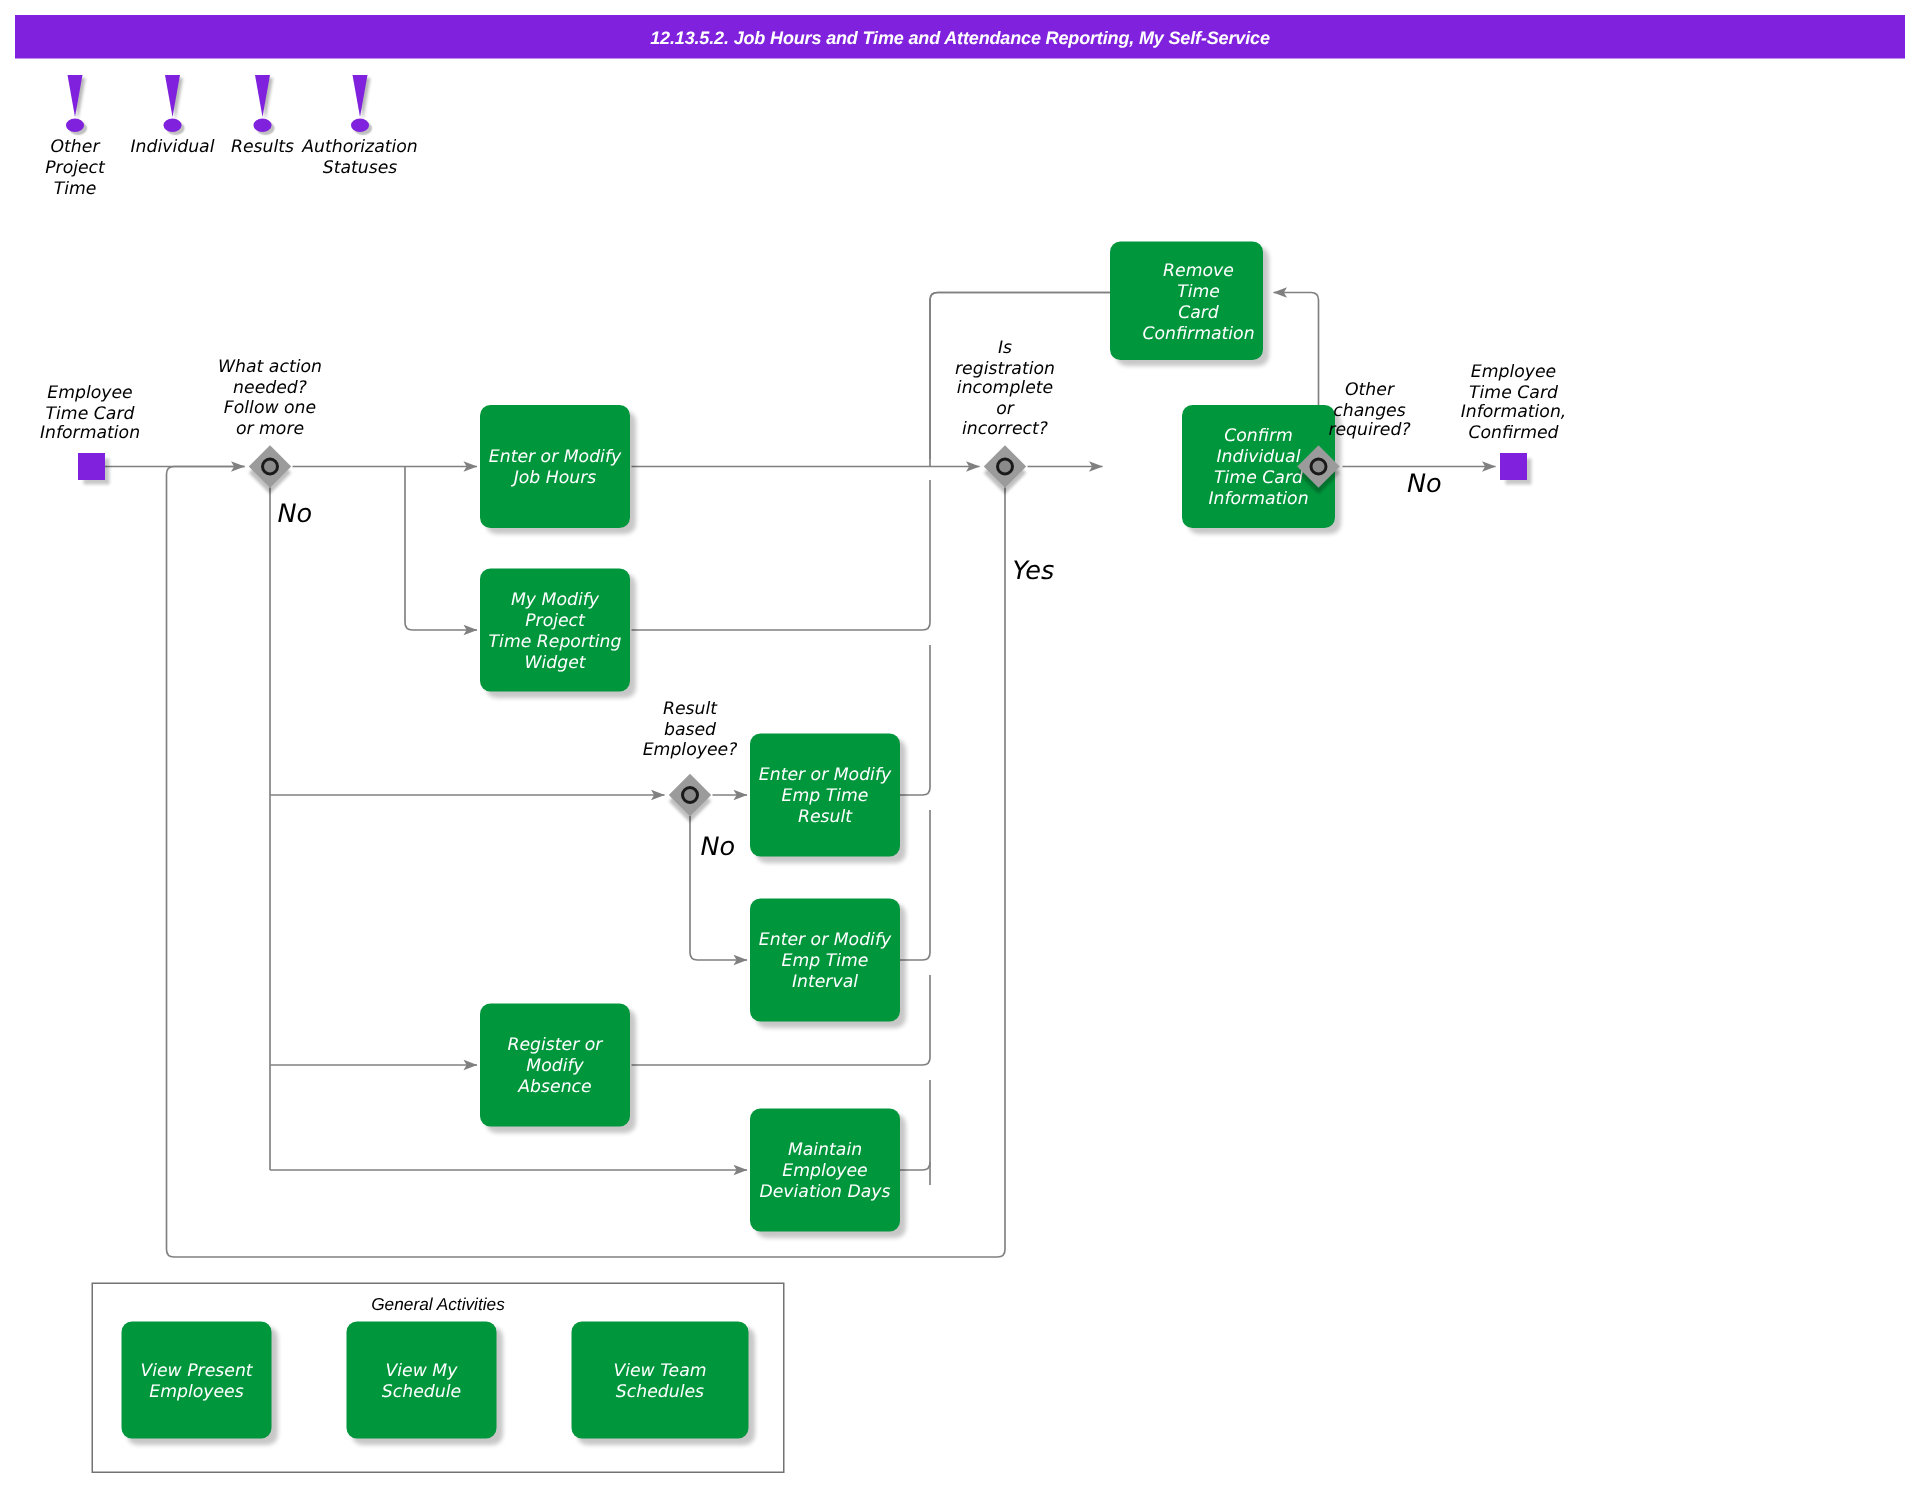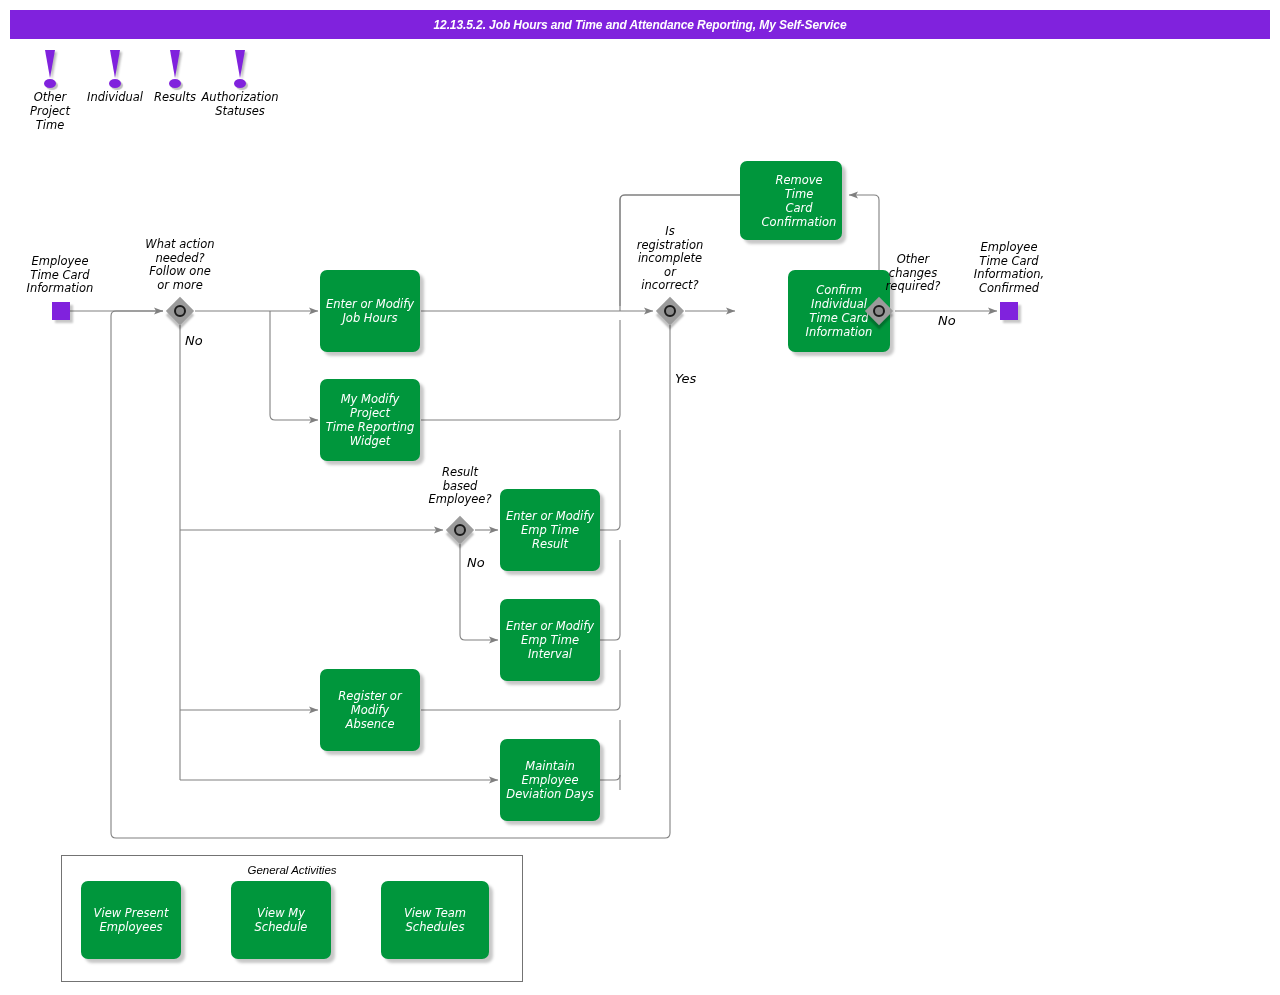--- a/index.html
+++ b/index.html
@@ -151,21 +151,21 @@
     width: 130px;
     text-align: center;
     font-size: 11.5px;
     color: #000000;
     line-height: 13.5px;
     white-space: pre-line;
   }
   
   .edgelbl {
     position: absolute;
-    font-size: 13px;
+    font-size: 17px;
     color: #000000;
     white-space: nowrap;
   }
   
   .loopgroup {
     position: absolute;
     border: 1px solid #999999;
     border-radius: 9px;
     background: transparent;
   }
@@ -387,19 +387,19 @@
     <div class="task" style="left:19px; top:25px; width:100px; height:78px;">
       <span>View Present
 Employees</span>
     </div>
 
     <div class="task" style="left:169px; top:25px; width:100px; height:78px;">
       <span>View My
 Schedule</span>
     </div>
 
-    <div class="task" style="left:319px; top:25px; width:108px; height:78px;">
+    <div class="task" style="left:319px; top:25px; width:118px; height:78px;">
       <span>View Team
 Schedules</span>
     </div>
   </div>
 
 </div>
 
 </body></html>

